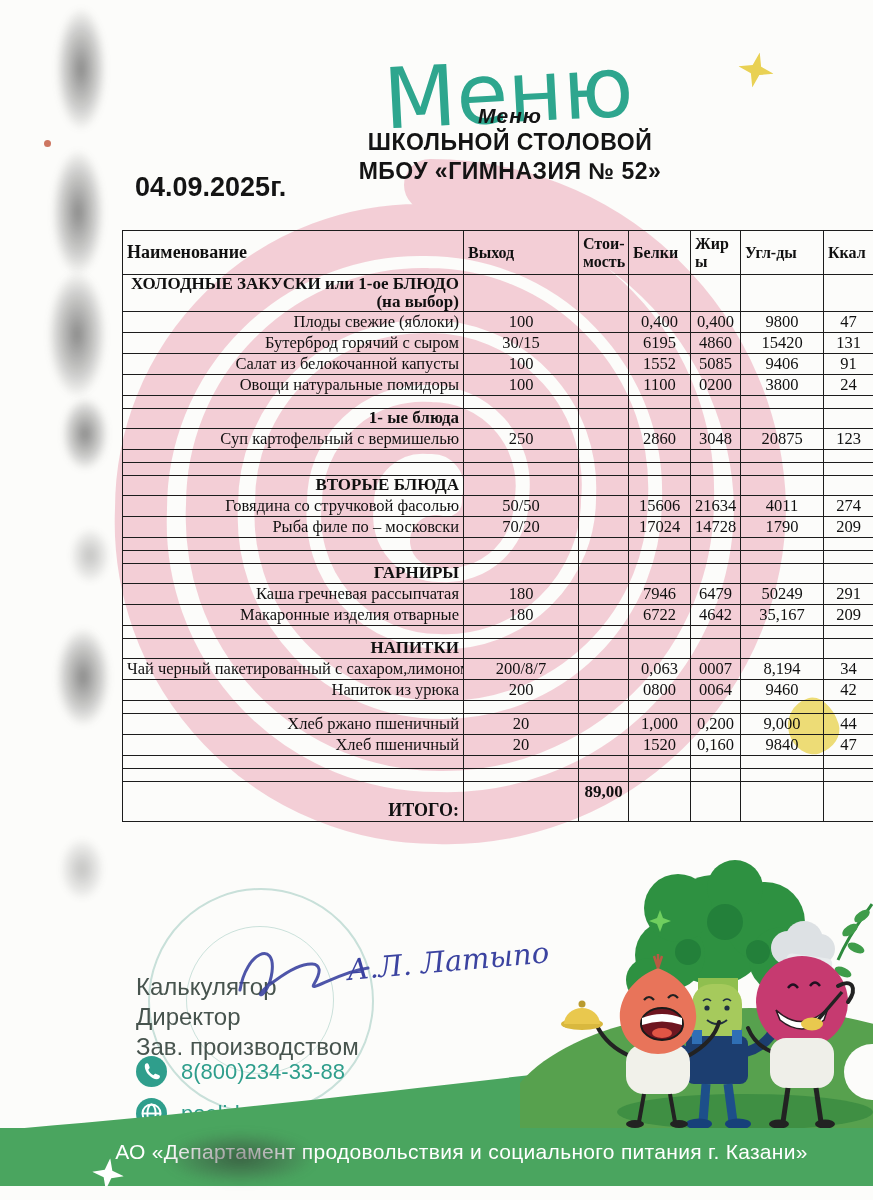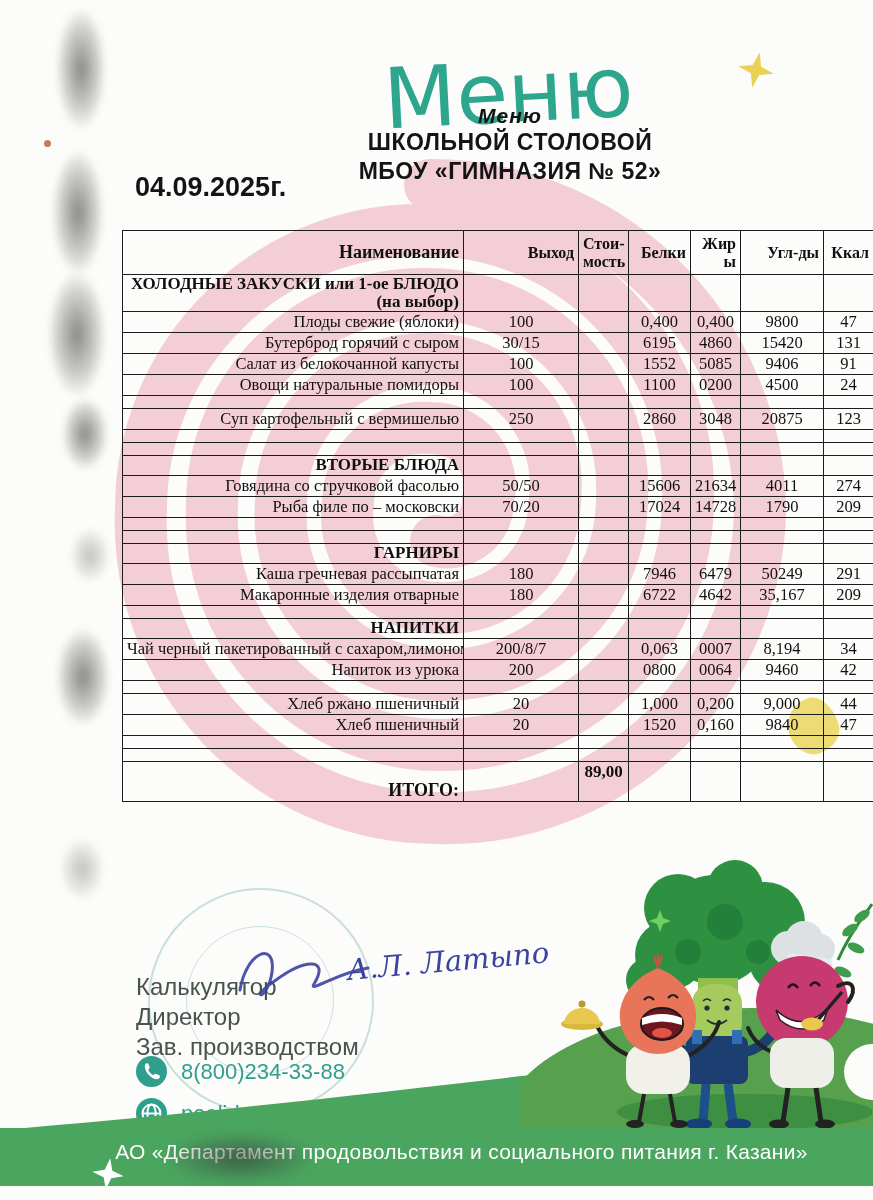--- a/index.html
+++ b/index.html
@@ -22,21 +22,21 @@
   .t-bold{font-weight:bold;font-style:italic;font-size:21px;margin-top:-46px;letter-spacing:1px;}
   .t-sub{font-weight:bold;font-size:23px;line-height:1.28;letter-spacing:.5px;}
   .date{position:absolute;left:135px;top:172px;font-family:"Liberation Sans",sans-serif;
         font-weight:bold;font-size:27px;}
 
   
   table.menu{position:absolute;left:122px;top:230px;width:751px;border-collapse:collapse;
              table-layout:fixed;background:transparent;}
   .menu th,.menu td{border:1px solid #1c1c1c;padding:0 4px;font-size:16.5px;color:#101010;
                     overflow:hidden;white-space:nowrap;vertical-align:middle;}
-  .menu th{font-weight:bold;font-size:16px;white-space:normal;line-height:1.1;text-align:right;}
+  .menu th{font-weight:bold;font-size:16px;white-space:normal;line-height:1.1;text-align:left;}
   .menu thead tr{height:44px;}
   .menu th.h-name{font-size:18px;}
   .menu th.h-zhiry{word-break:break-all;}
   .c-name{text-align:right;padding-left:6px;}
   .c-vyhod,.c-stoimost,.c-belki,.c-zhiry,.c-ugl{text-align:center;}
   .c-kkal{text-align:center;padding-right:8px;}
   tr.r-item{height:20px;}
   tr.r-section{height:20px;}
   tr.r-section td.c-name{font-weight:bold;white-space:normal;line-height:1.05;font-size:17px;}
   tr.r-section.tall{height:36px;}
@@ -158,25 +158,34 @@
           <td class="c-zhiry">5085</td>
           <td class="c-ugl">9406</td>
           <td class="c-kkal">91</td>
         </tr>
         <tr class="r-item">
           <td class="c-name">Овощи натуральные помидоры</td>
           <td class="c-vyhod">100</td>
           <td class="c-stoimost"></td>
           <td class="c-belki">1100</td>
           <td class="c-zhiry">0200</td>
-          <td class="c-ugl">4500</td>
+          <td class="c-ugl">3800</td>
           <td class="c-kkal">24</td>
         </tr>
         <tr class="r-empty">
           <td class="c-name"></td>
+          <td class="c-vyhod"></td>
+          <td class="c-stoimost"></td>
+          <td class="c-belki"></td>
+          <td class="c-zhiry"></td>
+          <td class="c-ugl"></td>
+          <td class="c-kkal"></td>
+        </tr>
+        <tr class="r-section indent">
+          <td class="c-name">1-  ые блюда</td>
           <td class="c-vyhod"></td>
           <td class="c-stoimost"></td>
           <td class="c-belki"></td>
           <td class="c-zhiry"></td>
           <td class="c-ugl"></td>
           <td class="c-kkal"></td>
         </tr>
         <tr class="r-item">
           <td class="c-name">Суп картофельный с вермишелью</td>
           <td class="c-vyhod">250</td>

